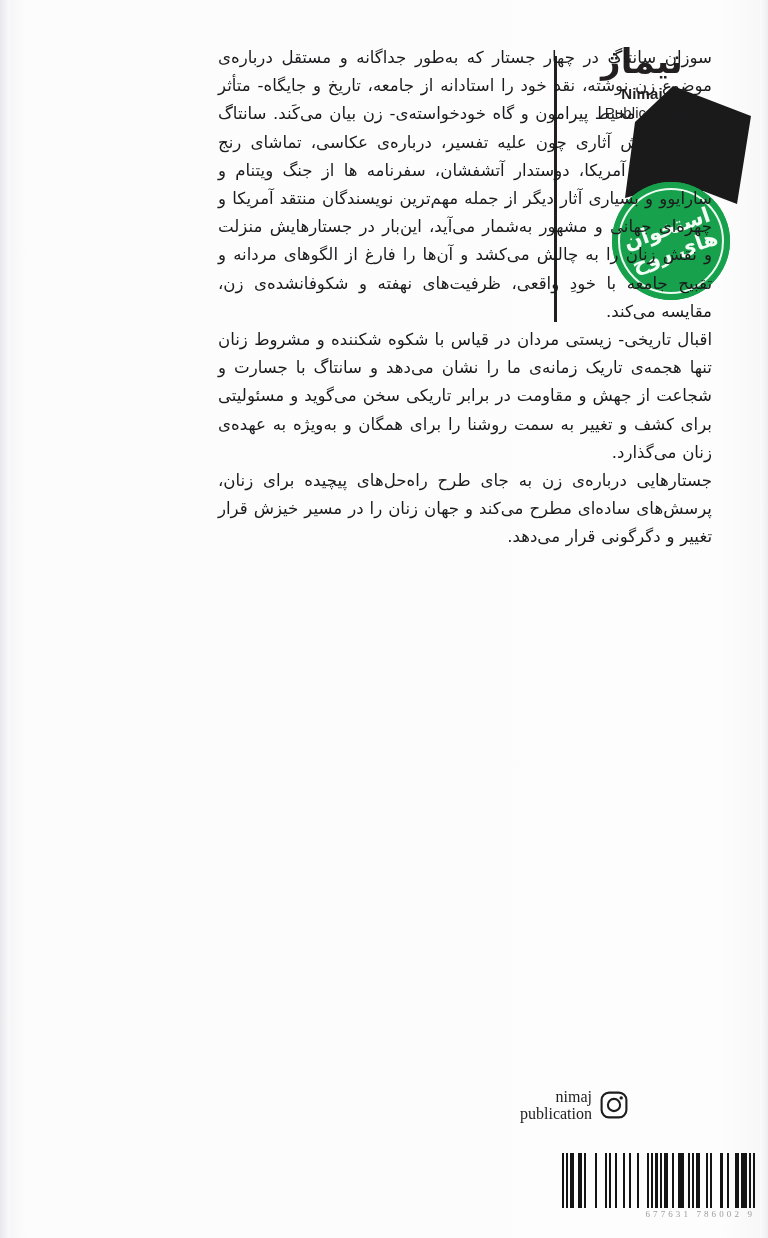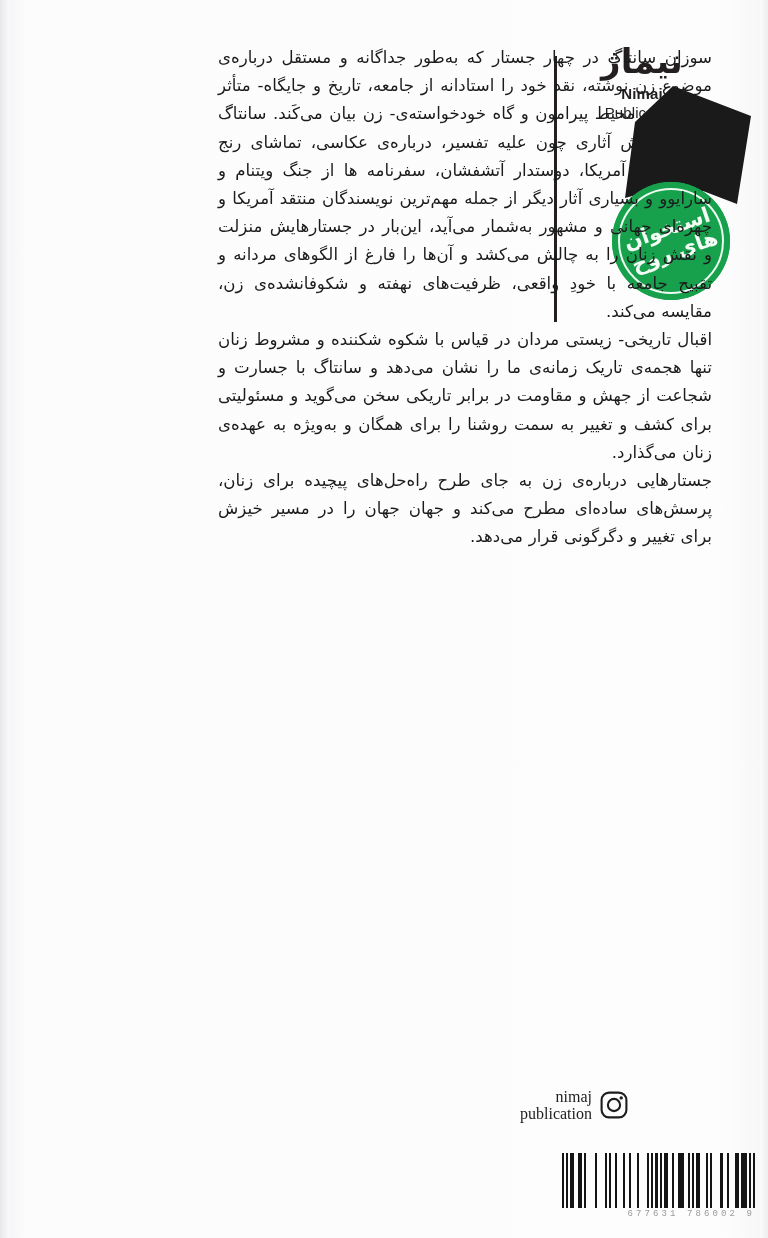--- a/index.html
+++ b/index.html
@@ -195,21 +195,21 @@
   }
   .bars i {
     display: block;
     background: #141414;
     height: 100%;
   }
   .bars i.short { height: 88%; }
   .bars i.sp { background: transparent; }
   .barcode-digits {
     margin-top: 1px;
-    font-family: Liberation Mono, monospace;
+    font-family: Liberation Serif, serif;
     font-size: 9px;
     color: #9a9a9e;
     letter-spacing: 3.1px;
     white-space: nowrap;
     padding-left: 2px;
   }
 </style>
 </head>
 <body>
 
@@ -234,21 +234,21 @@
     <div class="badge-ring"></div>
     <div class="badge-text">
       <span>استخوان</span>
       <span>های روح</span>
     </div>
   </div>
 
   <div class="blurb">
     <p>سوزان سانتاگ در چهار جستار که به‌طور جداگانه و مستقل درباره‌ی موضوع زن نوشته، نقد خود را استادانه از جامعه، تاریخ و جایگاه- متأثر از قضاوت محیط پیرامون و گاه خودخواسته‌ی- زن بیان می‌کَند. سانتاگ که با نگارش آثاری چون علیه تفسیر، درباره‌ی عکاسی، تماشای رنج دیگران، در آمریکا، دوستدار آتشفشان، سفرنامه ها از جنگ ویتنام و سارایوو و بسیاری آثار دیگر از جمله مهم‌ترین نویسندگان منتقد آمریکا و چهره‌ای جهانی و مشهور به‌شمار می‌آید، این‌بار در جستارهایش منزلت و نقش زنان را به چالش می‌کشد و آن‌ها را فارغ از الگوهای مردانه و تقبیح جامعه با خودِ واقعی، ظرفیت‌های نهفته و شکوفانشده‌ی زن، مقایسه می‌کند.</p>
     <p>اقبال تاریخی- زیستی مردان در قیاس با شکوه شکننده و مشروط زنان تنها هجمه‌ی تاریک زمانه‌ی ما را نشان می‌دهد و سانتاگ با جسارت و شجاعت از جهش و مقاومت در برابر تاریکی سخن می‌گوید و مسئولیتی برای کشف و تغییر به سمت روشنا را برای همگان و به‌ویژه به عهده‌ی زنان می‌گذارد.</p>
-    <p>جستارهایی درباره‌ی زن به جای طرح راه‌حل‌های پیچیده برای زنان، پرسش‌های ساده‌ای مطرح می‌کند و جهان جهان را در مسیر خیزش برای تغییر و دگرگونی قرار می‌دهد.</p>
+    <p>جستارهایی درباره‌ی زن به جای طرح راه‌حل‌های پیچیده برای زنان، پرسش‌های ساده‌ای مطرح می‌کند و جهان زنان را در مسیر خیزش قرار تغییر و دگرگونی قرار می‌دهد.</p>
   </div>
 
 
   <div class="social">
     <svg class="ig-icon" viewBox="0 0 28 28" aria-hidden="true">
       <rect x="1.6" y="1.6" width="24.8" height="24.8" rx="7.5" ry="7.5" fill="none" stroke="#1d1d1f" stroke-width="2.1"></rect>
       <circle cx="14" cy="14" r="6.1" fill="none" stroke="#1d1d1f" stroke-width="2.1"></circle>
       <circle cx="21.2" cy="6.9" r="1.7" fill="#1d1d1f"></circle>
     </svg>
     <div class="social-name">

